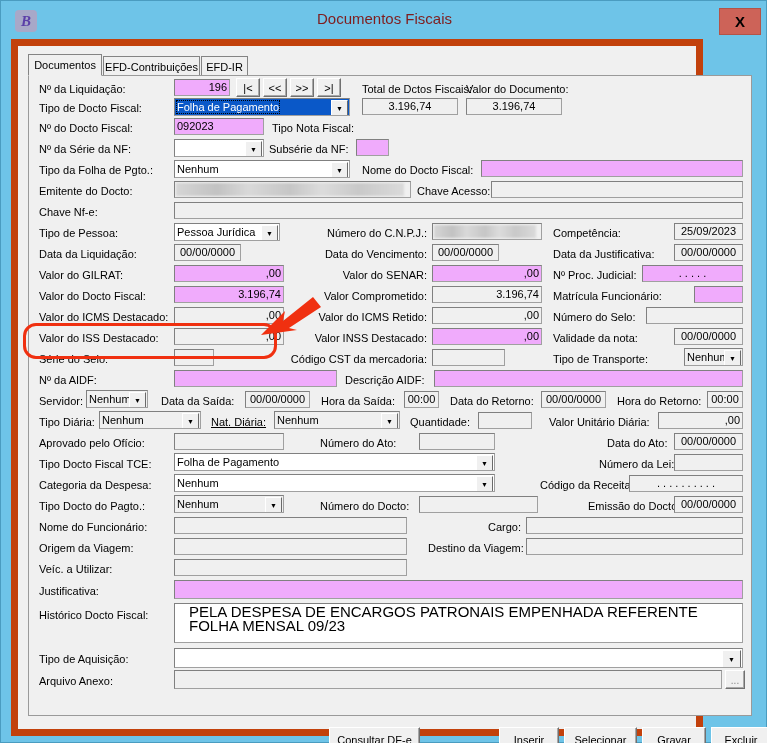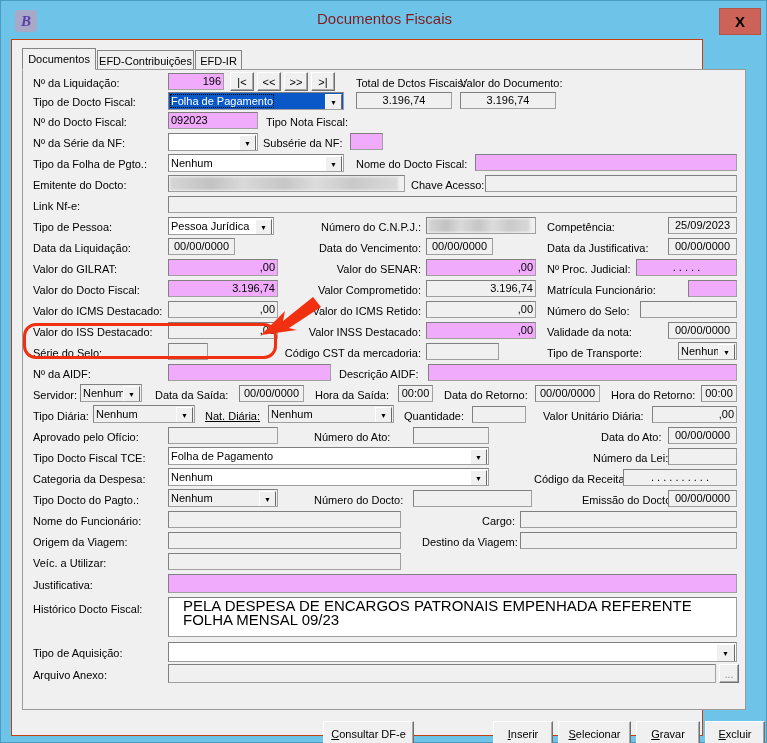--- a/index.html
+++ b/index.html
@@ -35,21 +35,21 @@
   }
   .close-btn{
     position:absolute;right:3px;top:4px;width:40px;height:25px;
     background:#cd6358;border:1px solid #b35448;
     display:flex;align-items:center;justify-content:center;
     color:#000;font-weight:bold;font-size:15px;cursor:pointer;
   }
   
   .client{
     position:absolute;left:10px;top:38px;width:692px;height:697px;
-    background:#f0f0f0;border:1px solid #c2410c;
+    background:#f0f0f0;border:7px solid #c2410c;
     box-sizing:border-box;
   }
   
   .tabstrip{
     position:absolute;left:10px;top:8px;width:720px;height:22px;
   }
   .tab{
     position:absolute;top:2px;height:20px;
     background:#f0f0f0;border:1px solid #848484;border-bottom:none;
     display:flex;align-items:center;justify-content:center;
@@ -200,21 +200,21 @@
       <div class="lbl" style="left:333px;top:87px;">Nome do Docto Fiscal:</div>
       <div class="fld" style="left:452px;top:84px;width:262px;"></div>
 
       <div class="lbl" style="left:10px;top:108px;">Emitente do Docto:</div>
       <div class="fld ro" style="left:145px;top:105px;width:237px;">
         <div class="blur" style="position:absolute;left:1px;top:1px;width:228px;height:13px;"></div>
       </div>
       <div class="lbl" style="left:388px;top:108px;">Chave Acesso:</div>
       <div class="fld ro" style="left:462px;top:105px;width:252px;"></div>
 
-      <div class="lbl" style="left:10px;top:129px;">Link Nf-e:</div>
+      <div class="lbl" style="left:10px;top:129px;">Chave Nf-e:</div>
       <div class="fld ro" style="left:145px;top:126px;width:569px;"></div>
 
       <div class="lbl" style="left:10px;top:150px;">Tipo de Pessoa:</div>
       <div class="combo" style="left:145px;top:147px;width:106px;">
         <span>Pessoa Jurídica</span>
         <span class="arrow">▼</span>
       </div>
       <div class="lbl r" style="left:268px;top:150px;width:130px;">Número do  C.N.P.J.:</div>
       <div class="fld ro" style="left:403px;top:147px;width:110px;">
         <div class="blur" style="position:absolute;left:1px;top:1px;width:102px;height:13px;"></div>

